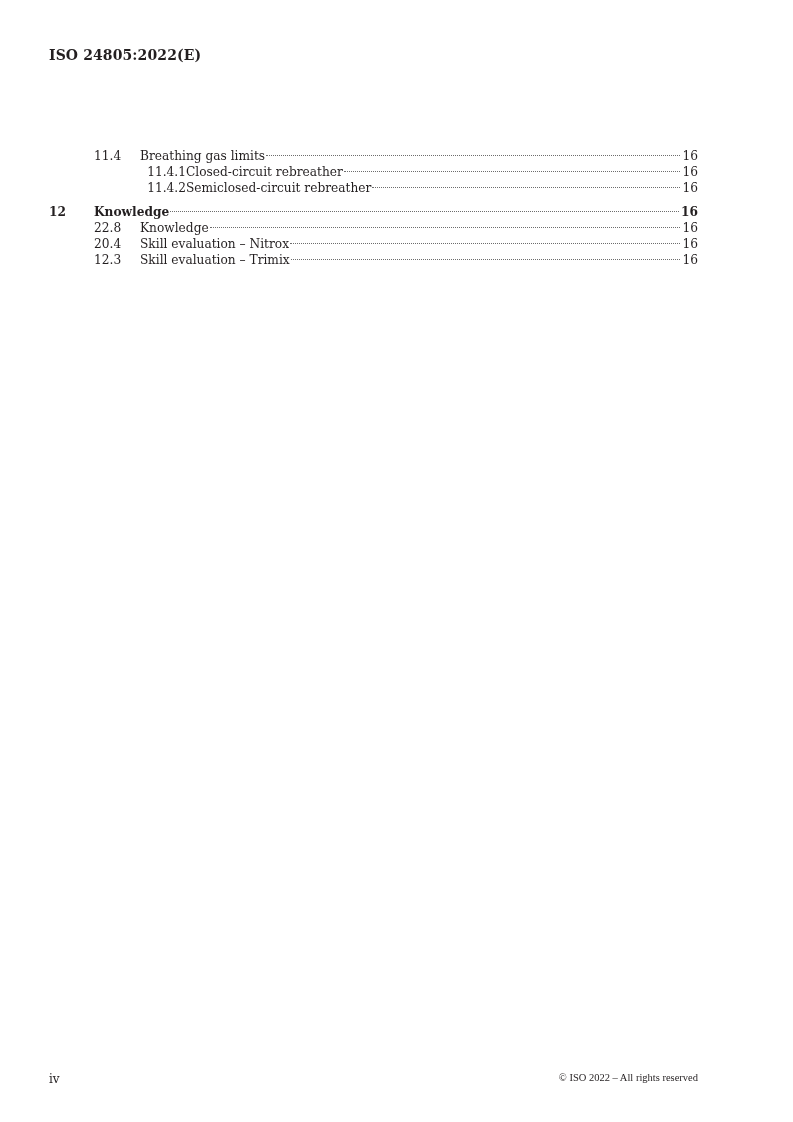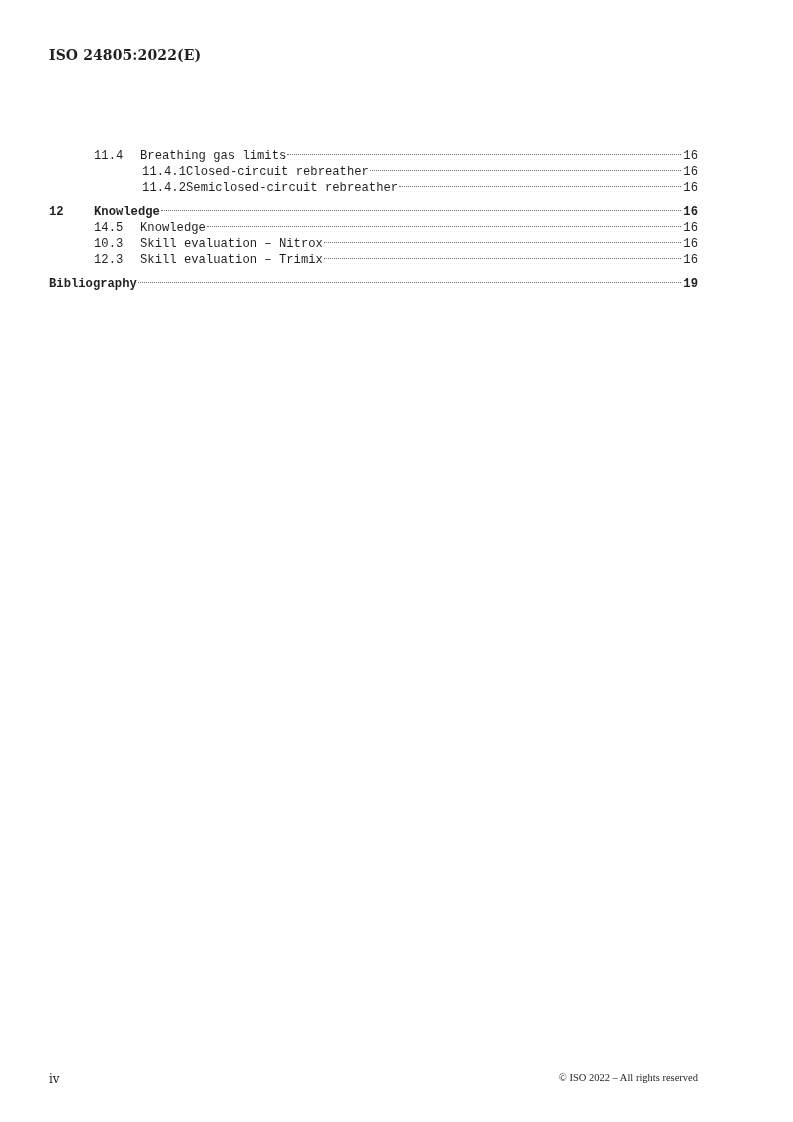--- a/index.html
+++ b/index.html
@@ -30,21 +30,20 @@
       width: 649px;
     }
     .toc-row {
       position: relative;
       height: 16px;
       line-height: 16px;
       font-size: 12.2px;
       display: flex;
       align-items: baseline;
       white-space: nowrap;
-      font-family: Liberation Mono, monospace;
     }
     .toc-row.gap-before { margin-top: 8px; }
     .toc-row.big-gap-before { margin-top: 8px; }
     .toc-row.bold { font-weight: bold; }
     .toc-num {
       display: inline-block;
       flex: 0 0 auto;
     }
     .lvl1 .toc-num { width: 45px; }
     .lvl2 .toc-num { margin-left: 45px; width: 46px; }
@@ -106,46 +105,41 @@
   </div>
 
   <div class="toc-row lvl1 bold gap-before">
     <span class="toc-num">12</span>
     <span class="toc-title">Knowledge</span>
     <span class="toc-leader"></span>
     <span class="toc-page">16</span>
   </div>
 
   <div class="toc-row lvl2">
-    <span class="toc-num">14.5</span>
+    <span class="toc-num">22.8</span>
     <span class="toc-title">Knowledge</span>
     <span class="toc-leader"></span>
     <span class="toc-page">16</span>
   </div>
 
   <div class="toc-row lvl2">
-    <span class="toc-num">10.3</span>
+    <span class="toc-num">20.4</span>
     <span class="toc-title">Skill evaluation – Nitrox</span>
     <span class="toc-leader"></span>
     <span class="toc-page">16</span>
   </div>
 
   <div class="toc-row lvl2">
     <span class="toc-num">12.3</span>
     <span class="toc-title">Skill evaluation – Trimix</span>
     <span class="toc-leader"></span>
     <span class="toc-page">16</span>
   </div>
 
 
 
-  <div class="toc-row biblio bold big-gap-before">
-    <span class="toc-title">Bibliography</span>
-    <span class="toc-leader"></span>
-    <span class="toc-page">19</span>
-  </div>
 
 </div>
 
 <div class="page-footer">
   <span class="folio">iv</span>
   <span class="copyright">© ISO 2022 – All rights reserved</span>
 </div>
 
 </body></html>

